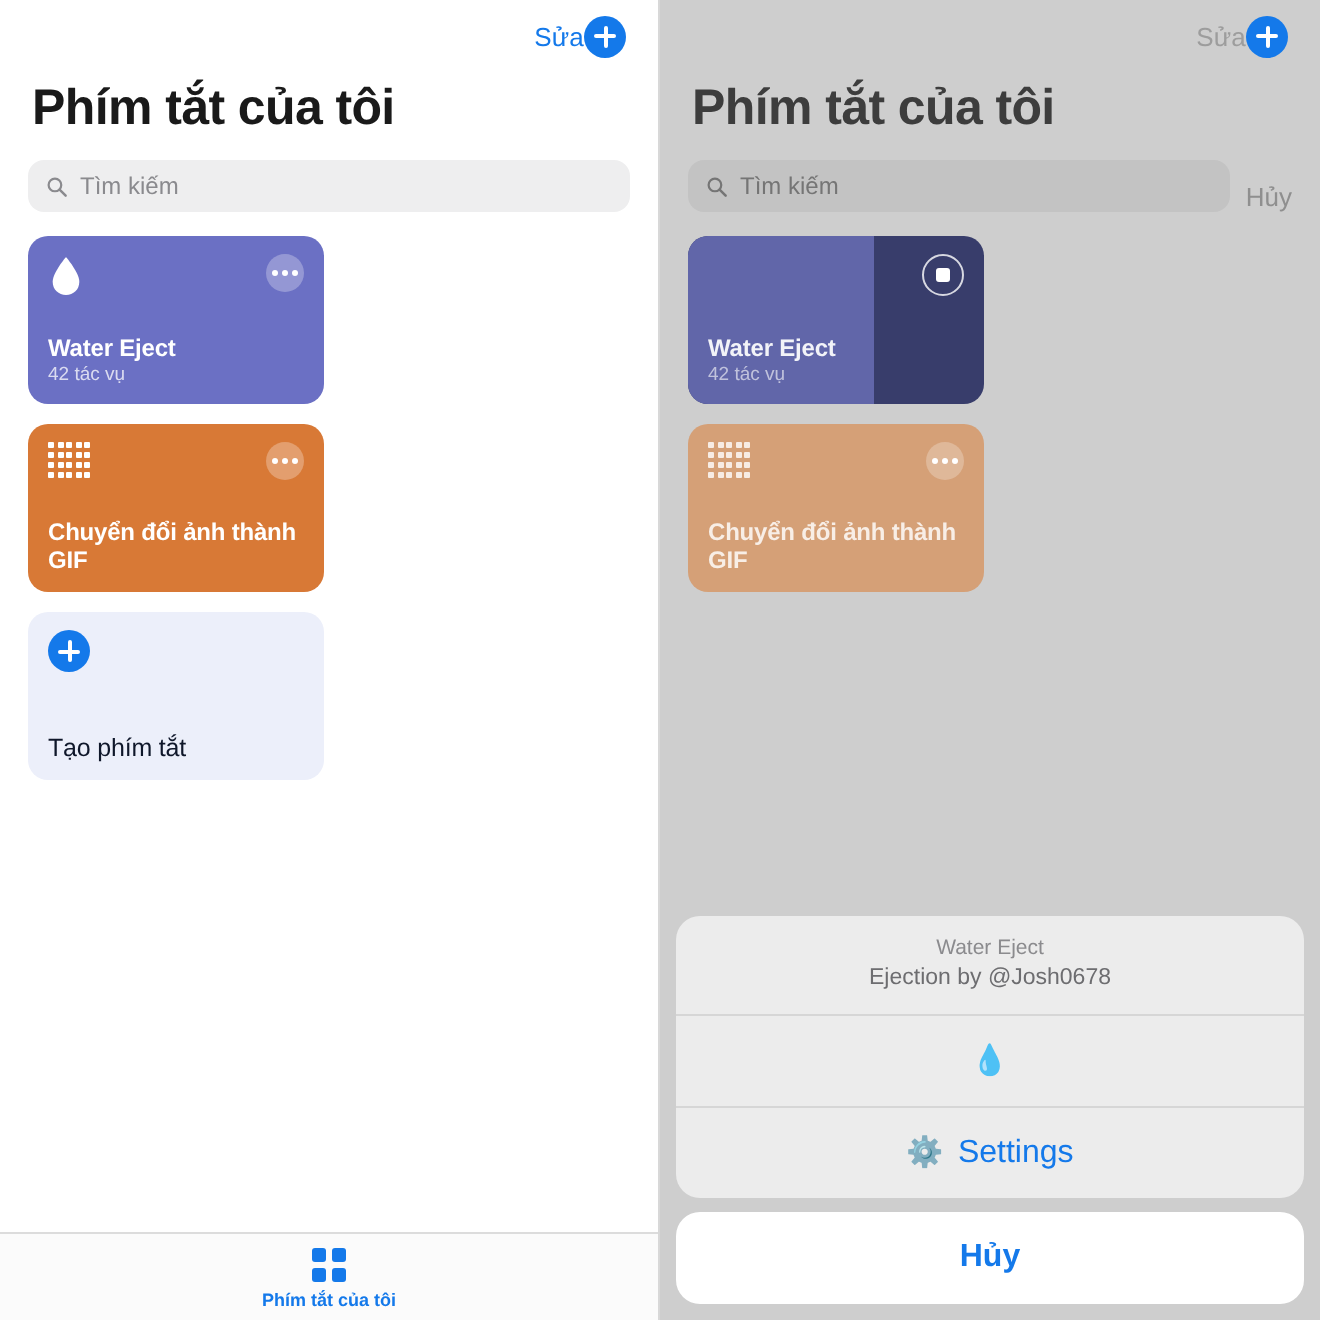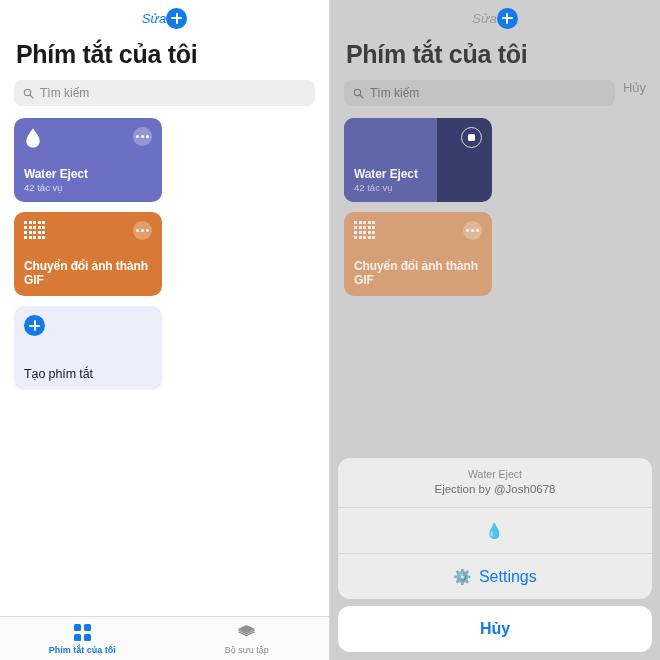--- a/index.html
+++ b/index.html
@@ -16,23 +16,22 @@
     width: 330px; height: 660px;
     position: relative;
     overflow: hidden;
   }
   .phone.left  { background: #ffffff; border-right: 1px solid #d8d8d8; }
   .phone.right { background: #cecece; }
 
   
   .navbar {
     height: 36px;
-    display: flex; align-items: center; justify-content: center;
+    display: flex; align-items: center; justify-content: flex-end;
     padding: 0 16px;
-    font-style: italic;
   }
   .edit-link {
     font-size: 13px; color: #1479ea; letter-spacing: .1px;
   }
   .phone.right .edit-link { color: #9d9d9d; }
   .plus-btn {
     width: 21px; height: 21px; border-radius: 50%;
     background: #1479ea;
     position: relative;
     flex: 0 0 auto;
@@ -46,21 +45,21 @@
   
   .big-title {
     font-size: 25px; font-weight: bold; color: #1a1a1a;
     padding: 2px 16px 0 16px; letter-spacing: -.3px;
     line-height: 32px;
   }
   .phone.right .big-title { color: #3d3d3d; }
 
   
   .search-row {
-    display: flex; align-items: flex-start; gap: 8px;
+    display: flex; align-items: flex-end; gap: 8px;
     padding: 10px 14px 0 14px;
   }
   .search-box {
     flex: 1 1 auto;
     height: 26px; border-radius: 8px;
     background: #eeeeef;
     display: flex; align-items: center; gap: 6px;
     padding: 0 9px;
   }
   .phone.right .search-box { background: #c3c3c3; }
@@ -281,30 +280,20 @@
         <span class="tab-ico">
           <span class="ico-grid4">
               <i></i>
               <i></i>
               <i></i>
               <i></i>
             </span>
         </span>
         <span class="tab-label">Phím tắt của tôi</span>
       </div>
-      <div class="tab">
-        <span class="tab-ico ico-layers">
-          <svg viewBox="0 0 22 18" width="19" height="16">
-            <path d="M11 1 L21 5.6 L11 10.2 L1 5.6 Z" fill="#8e8e93"></path>
-            <path d="M11 10.2 L19.4 6.4 L21 7.2 L11 11.8 L1 7.2 L2.6 6.4 Z" fill="#8e8e93"></path>
-            <path d="M11 12.3 L19.4 8.5 L21 9.3 L11 13.9 L1 9.3 L2.6 8.5 Z" fill="#8e8e93"></path>
-          </svg>
-        </span>
-        <span class="tab-label">Bộ sưu tập</span>
-      </div>
     </div>
 
   </div>
 
   <div class="phone right">
 
     <div class="navbar">
       <span class="edit-link">Sửa</span>
       <span class="plus-btn"></span>
     </div>

